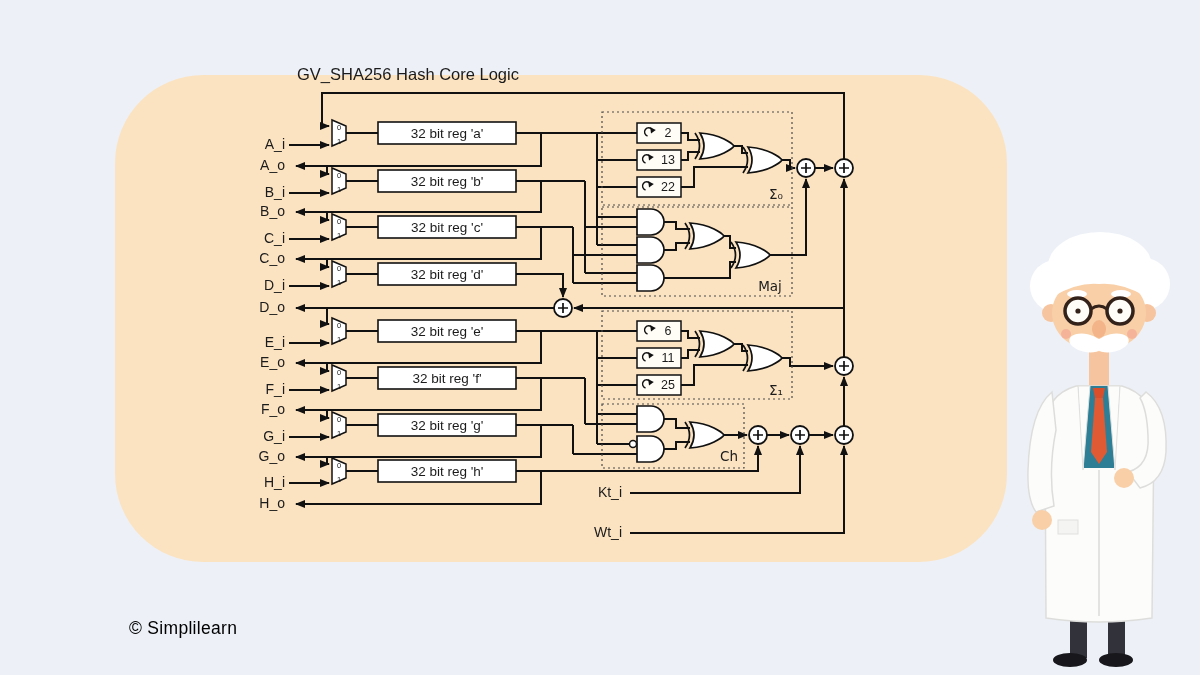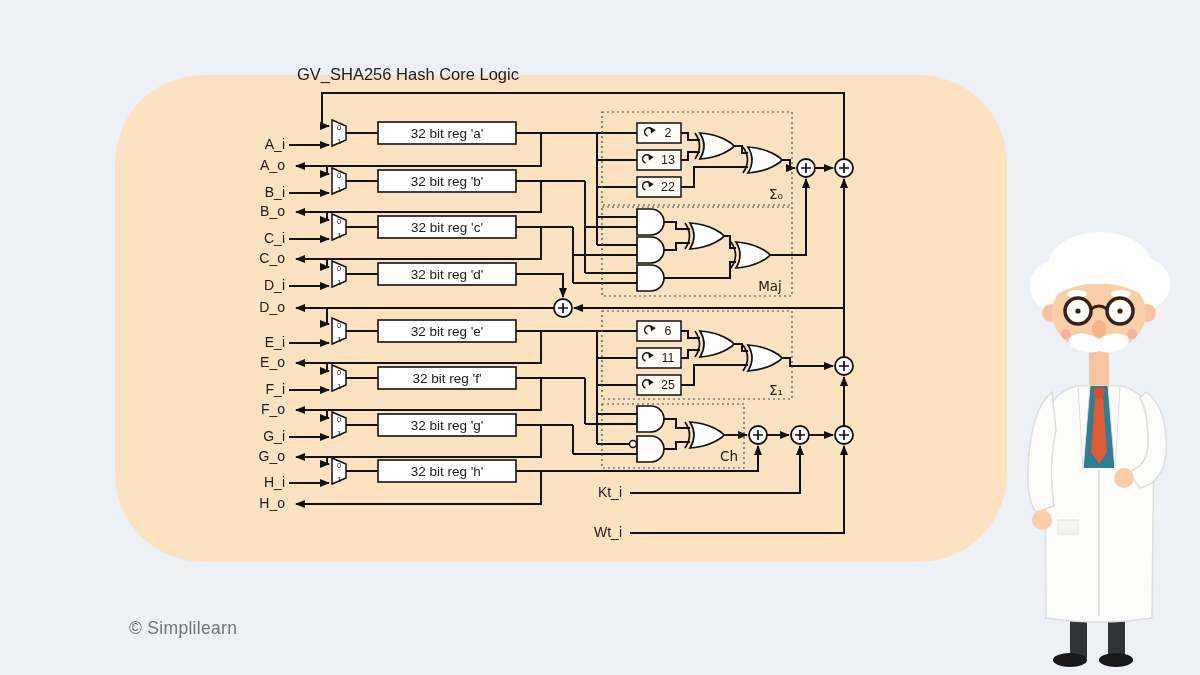--- a/index.html
+++ b/index.html
@@ -3,21 +3,21 @@
 <meta charset="utf-8">
 <style>
   html,body{margin:0;padding:0}
   body{width:1200px;height:675px;background:#edf1f7;overflow:hidden;
        font-family:"Liberation Sans","DejaVu Sans",sans-serif}
   .stage{position:relative;width:1073px;height:675px}
   .panel{position:absolute;left:115px;top:75px;width:892px;height:487px;
          border-radius:88px;background:#fbe3c2}
   svg.circuit{position:absolute;left:0;top:0}
   .watermark{position:absolute;left:129px;top:618px;font-size:17.5px;
-             color:#737373;letter-spacing:.3px}
+             color:#000000;letter-spacing:.3px}
   svg text{font-family:"Liberation Sans","DejaVu Sans",sans-serif;fill:#1b1b1b}
   .title{font-size:16.5px}
   .portlbl{font-size:14px}
   .reglbl{font-size:13.5px}
   .muxlbl{font-size:7.5px}
   .rotnum{font-size:12.5px}
   .fnlbl{font-size:13.5px;font-family:"DejaVu Sans",sans-serif}
   .klbl{font-size:14px}
   .wire{stroke:#111;stroke-width:2;fill:none}
   .thin{stroke:#111;stroke-width:1.7;fill:none}

